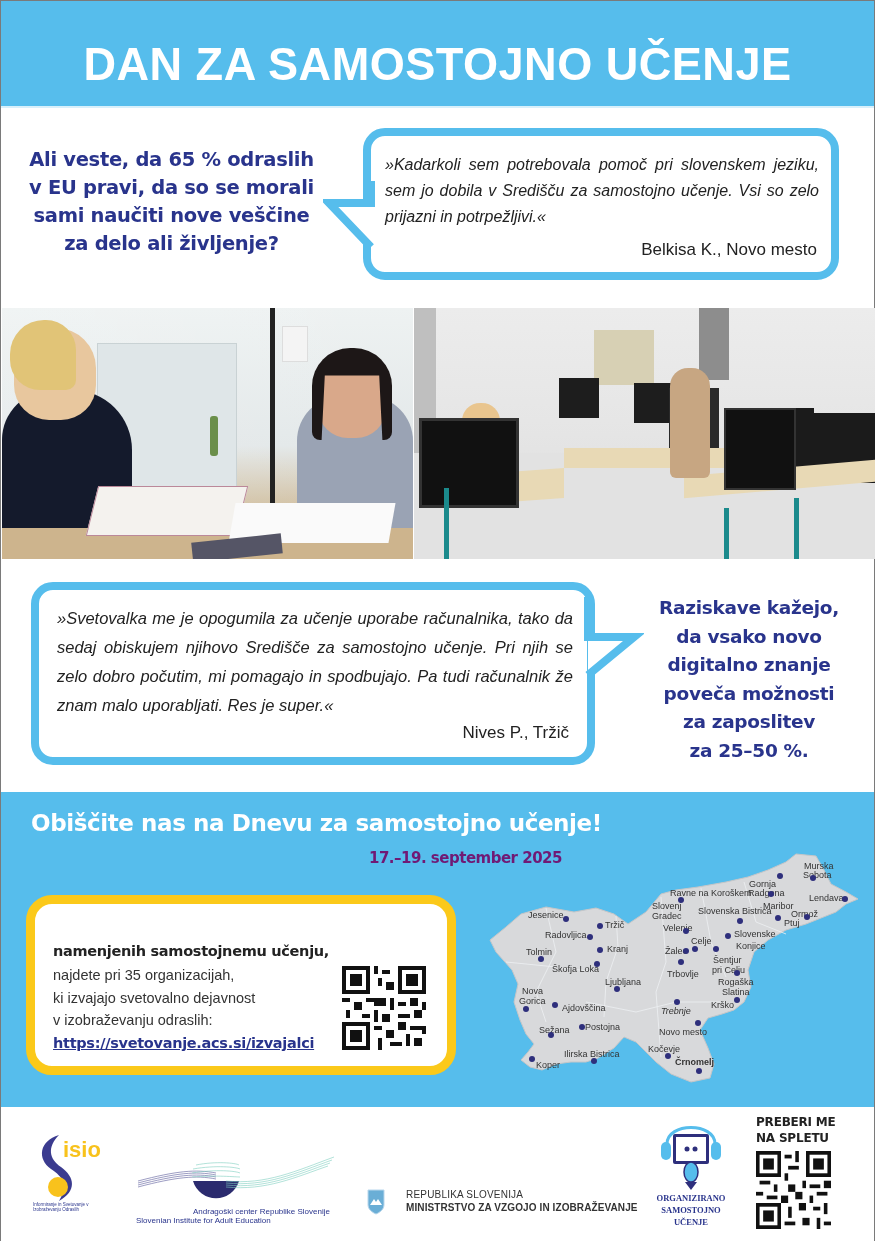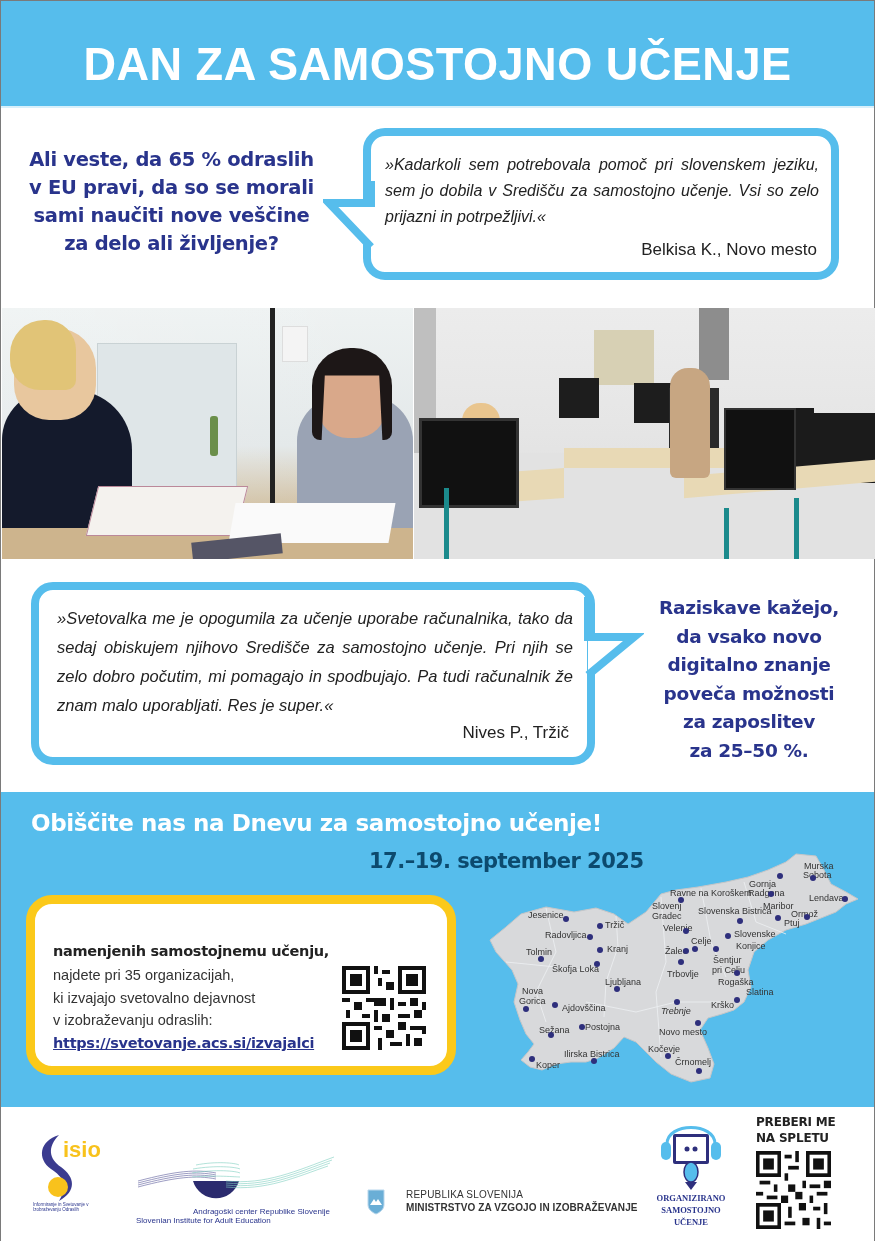--- a/index.html
+++ b/index.html
@@ -31,21 +31,21 @@
   .photo1 { left: 1px; width: 411px; background: linear-gradient(180deg,#eef2f2 0%,#e3e8e9 55%,#d2c2a5 78%,#c9a97c 100%); }
   .photo2 { left: 413px; width: 461px; background: linear-gradient(180deg,#ececec 0%,#e6e6e6 45%,#dcdcdc 100%); }
   .ph { position: absolute; }
 
   
   .stats { position: absolute; left: 636px; top: 593px; width: 224px; text-align: center; color: #29348c; font-weight: 700; font-size: 18.5px; line-height: 28.5px; font-family: "DejaVu Sans", sans-serif; letter-spacing: -0.3px; }
 
   
   .band { position: absolute; left: 0; top: 791px; width: 873px; height: 315px; background: #56bdec; }
   .band-title { position: absolute; left: 30px; top: 18px; color: #fff; font-weight: 700; font-size: 23px; font-family: "DejaVu Sans", sans-serif; letter-spacing: -0.4px; }
-  .band-date { position: absolute; left: 368px; top: 57px; color: #0c4a6e; font-weight: 700; font-size: 21px; font-family: "DejaVu Sans", sans-serif; letter-spacing: -0.5px; }
+  .band-date { position: absolute; left: 368px; top: 57px; color: #701a75; font-weight: 700; font-size: 15px; font-family: "DejaVu Sans", sans-serif; letter-spacing: -0.5px; }
 
   .infobox { position: absolute; left: 25px; top: 103px; width: 430px; height: 180px; background: #fff; border: 9px solid #fbc91a; border-radius: 26px; }
   .info-bold { position: absolute; left: 18px; font-weight: 700; color: #222; font-size: 14.5px; font-family: "DejaVu Sans", sans-serif; letter-spacing: -0.3px; }
   .info-line { position: absolute; left: 18px; color: #333; font-size: 14.5px; font-family: "Liberation Sans", sans-serif; }
   .info-link { position: absolute; left: 18px; color: #29348c; font-weight: 700; font-size: 14.5px; text-decoration: underline; font-family: "DejaVu Sans", sans-serif; letter-spacing: -0.3px; }
   .qr { position: absolute; background: #fff; }
 
   .map { position: absolute; left: 485px; top: 60px; width: 375px; height: 235px; }
   .city { position: absolute; font-size: 9px; color: #333; font-family: "Liberation Sans", sans-serif; line-height: 10px; white-space: nowrap; }
   .dot { position: absolute; width: 6px; height: 6px; border-radius: 50%; background: #2e2f7c; }
@@ -250,30 +250,30 @@
         <div class="city" style="left: 212px; top: 54px;">Slovenska Bistrica</div>
         <div class="dot" style="left: 251px; top: 66px;"></div>
         <div class="city" style="left: 248px; top: 77px;">Slovenske</div>
         <div class="dot" style="left: 239px; top: 81px;"></div>
         <div class="city" style="left: 250px; top: 89px;">Konjice</div>
         <div class="city" style="left: 227px; top: 103px;">Šentjur</div>
         <div class="dot" style="left: 227px; top: 94px;"></div>
         <div class="city" style="left: 226px; top: 113px;">pri Celju</div>
         <div class="dot" style="left: 248px; top: 118px;"></div>
         <div class="city" style="left: 232px; top: 125px;">Rogaška</div>
-        <div class="city" style="left: 236px; top: 135px; margin-left: 24px;">Slatina</div>
+        <div class="city" style="left: 236px; top: 135px;">Slatina</div>
         <div class="dot" style="left: 248px; top: 145px;"></div>
         <div class="city" style="left: 225px; top: 148px;">Krško</div>
         <div class="city" style="left: 175px; top: 154px; font-style: italic;">Trebnje</div>
         <div class="dot" style="left: 188px; top: 147px;"></div>
         <div class="city" style="left: 173px; top: 175px;">Novo mesto</div>
         <div class="dot" style="left: 209px; top: 168px;"></div>
         <div class="city" style="left: 162px; top: 192px;">Kočevje</div>
         <div class="dot" style="left: 179px; top: 201px;"></div>
-        <div class="city" style="left: 189px; top: 205px;">Črnomelj</div>
+        <div class="city" style="left: 189px; top: 205px; font-weight: bold;">Črnomelj</div>
         <div class="dot" style="left: 210px; top: 216px;"></div>
         <div class="city" style="left: 263px; top: 27px;">Gornja</div>
         <div class="dot" style="left: 291px; top: 21px;"></div>
         <div class="city" style="left: 262px; top: 36px;">Radgona</div>
         <div class="city" style="left: 277px; top: 49px;">Maribor</div>
         <div class="dot" style="left: 282px; top: 39px;"></div>
         <div class="city" style="left: 318px; top: 9px;">Murska</div>
         <div class="city" style="left: 317px; top: 18px;">Sobota</div>
         <div class="dot" style="left: 324px; top: 23px;"></div>
         <div class="city" style="left: 323px; top: 41px;">Lendava</div>

